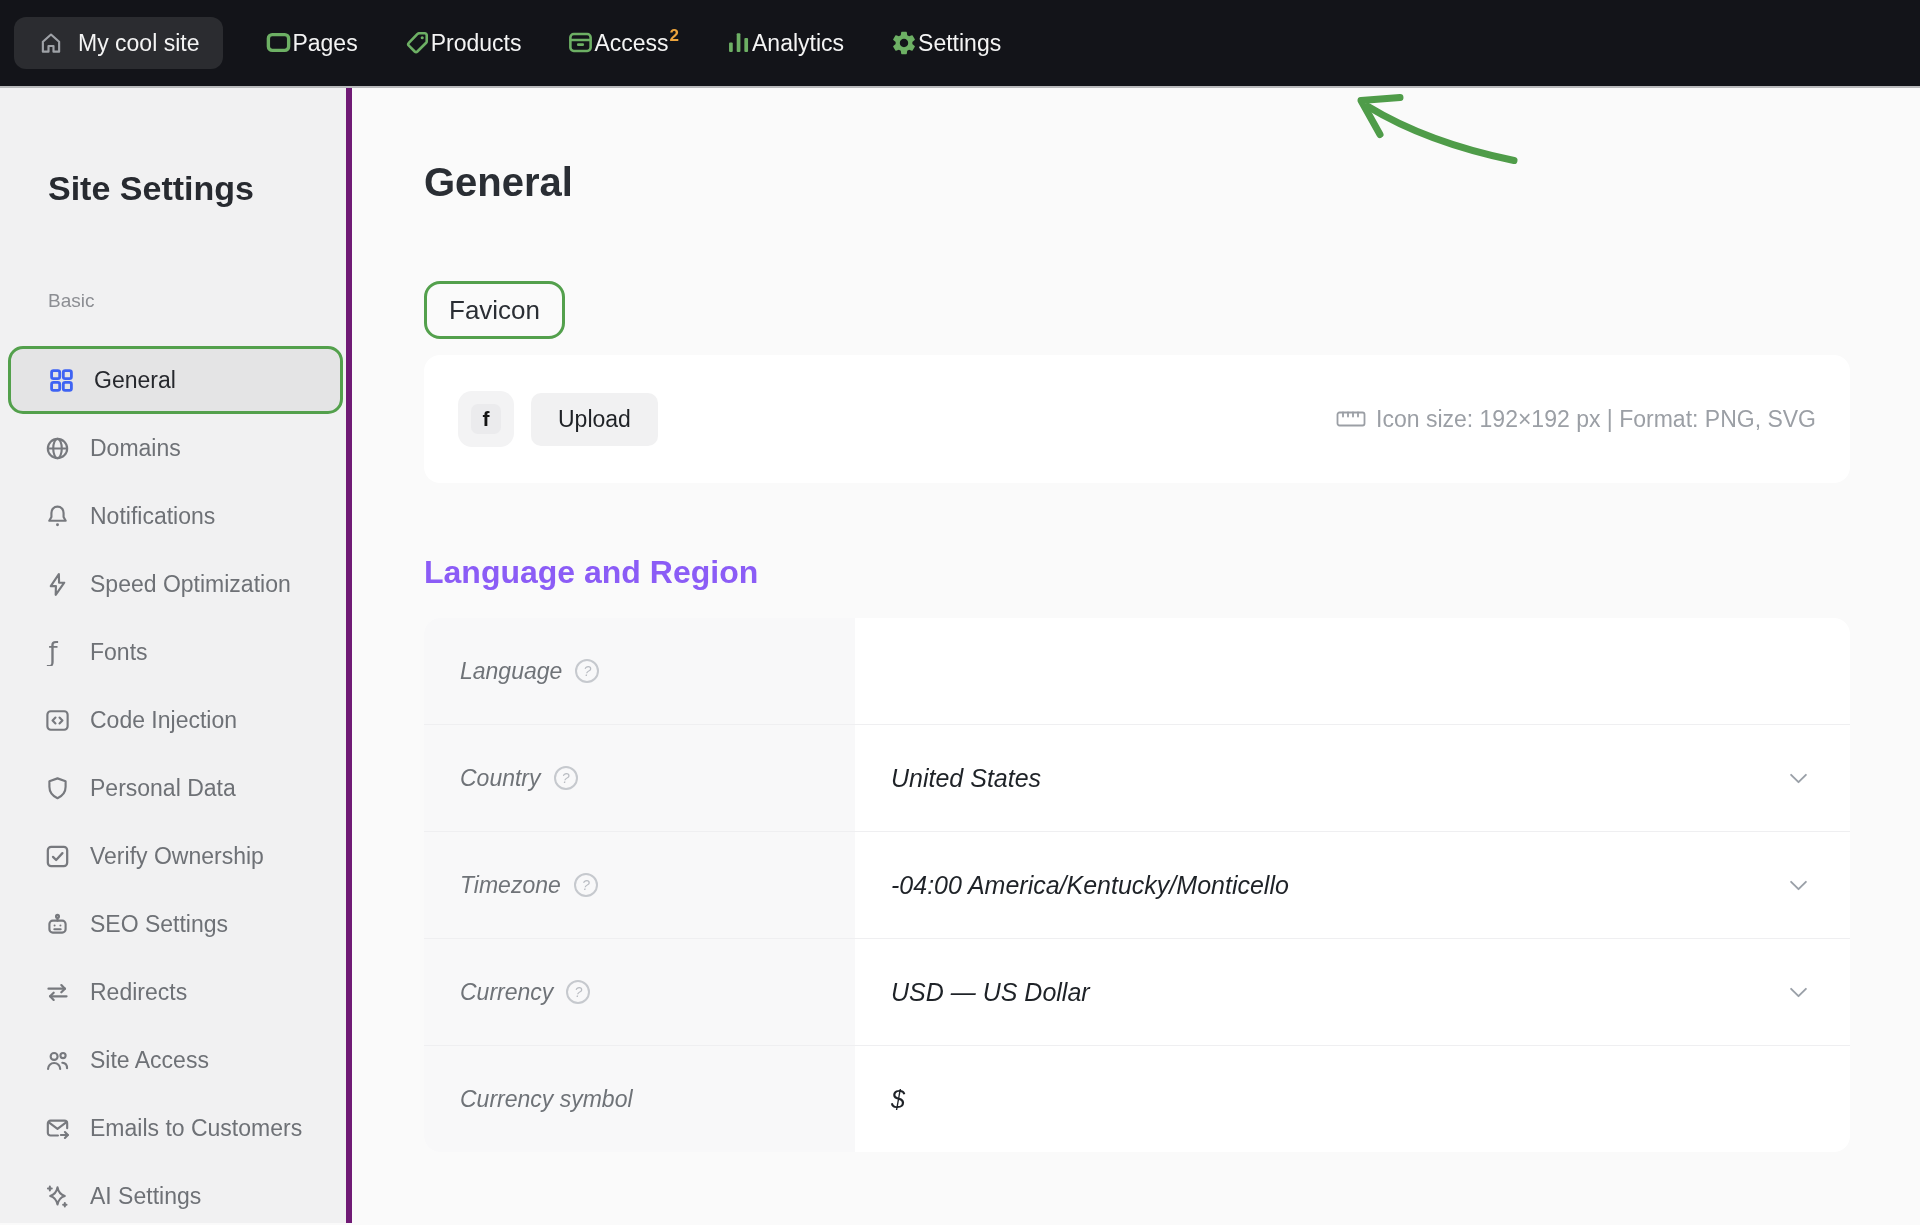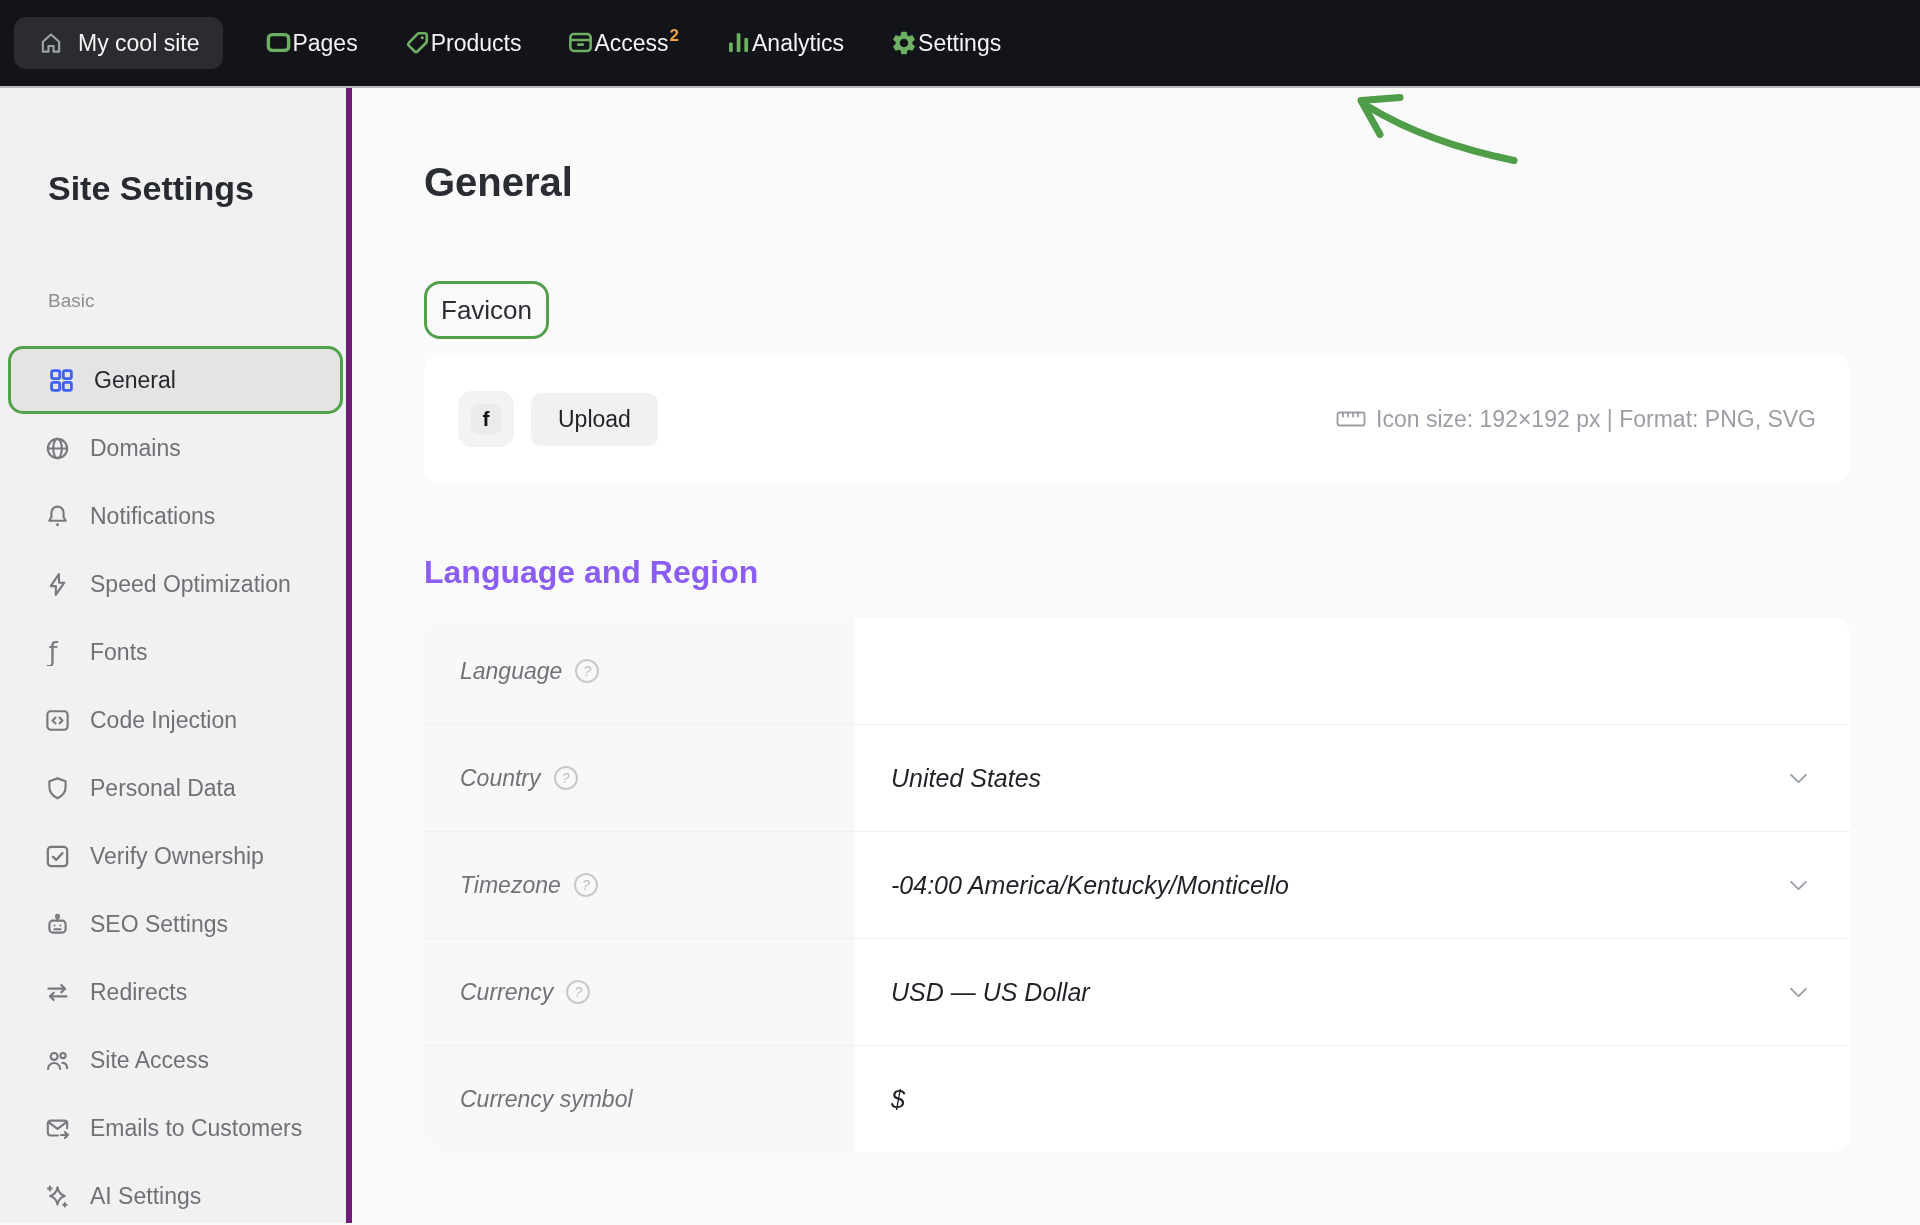--- a/index.html
+++ b/index.html
@@ -35,21 +35,21 @@
   .side-item.active{margin:0 3px 0 8px;padding-left:37px;border:3px solid #53a04c;
     border-radius:15px;background:#e4e4e5;color:#26282d;}
   .side-item.active .icon{color:#3e63f3;}
 
   
   .content{flex:1;box-sizing:border-box;padding:0 70px 0 72px;background:#fafafa;position:relative;}
   .page-title{margin:70px 0 0 0;font-size:40px;line-height:48px;font-weight:700;color:#2a2e34;}
   .annotation-arrow{position:absolute;left:1000px;top:0px;width:175px;height:85px;}
 
   .favicon-chip{display:inline-block;margin-top:75px;border:3px solid #53a04c;border-radius:16px;
-    padding:10px 14px;font-size:26px;line-height:32px;color:#2a2e34;}
+    padding:10px 22px;font-size:26px;line-height:32px;color:#2a2e34;}
   .favicon-card{margin-top:16px;background:#fff;border-radius:16px;height:128px;
     box-sizing:border-box;padding:0 34px;display:flex;align-items:center;}
   .fav-preview{width:56px;height:56px;background:#f3f3f4;border-radius:14px;
     display:flex;align-items:center;justify-content:center;cursor:pointer;}
   .fav-preview-inner{width:30px;height:30px;background:#ebebed;border-radius:7px;
     display:flex;align-items:center;justify-content:center;
     font-weight:700;font-size:21px;color:#141414;}
   .upload-btn{margin-left:17px;background:#f1f1f2;border:none;border-radius:10px;
     padding:13px 27px;font-size:23px;color:#1f2226;font-family:inherit;cursor:pointer;}
   .fav-hint{margin-left:auto;display:flex;align-items:center;gap:10px;color:#9b9fa5;font-size:23px;}

